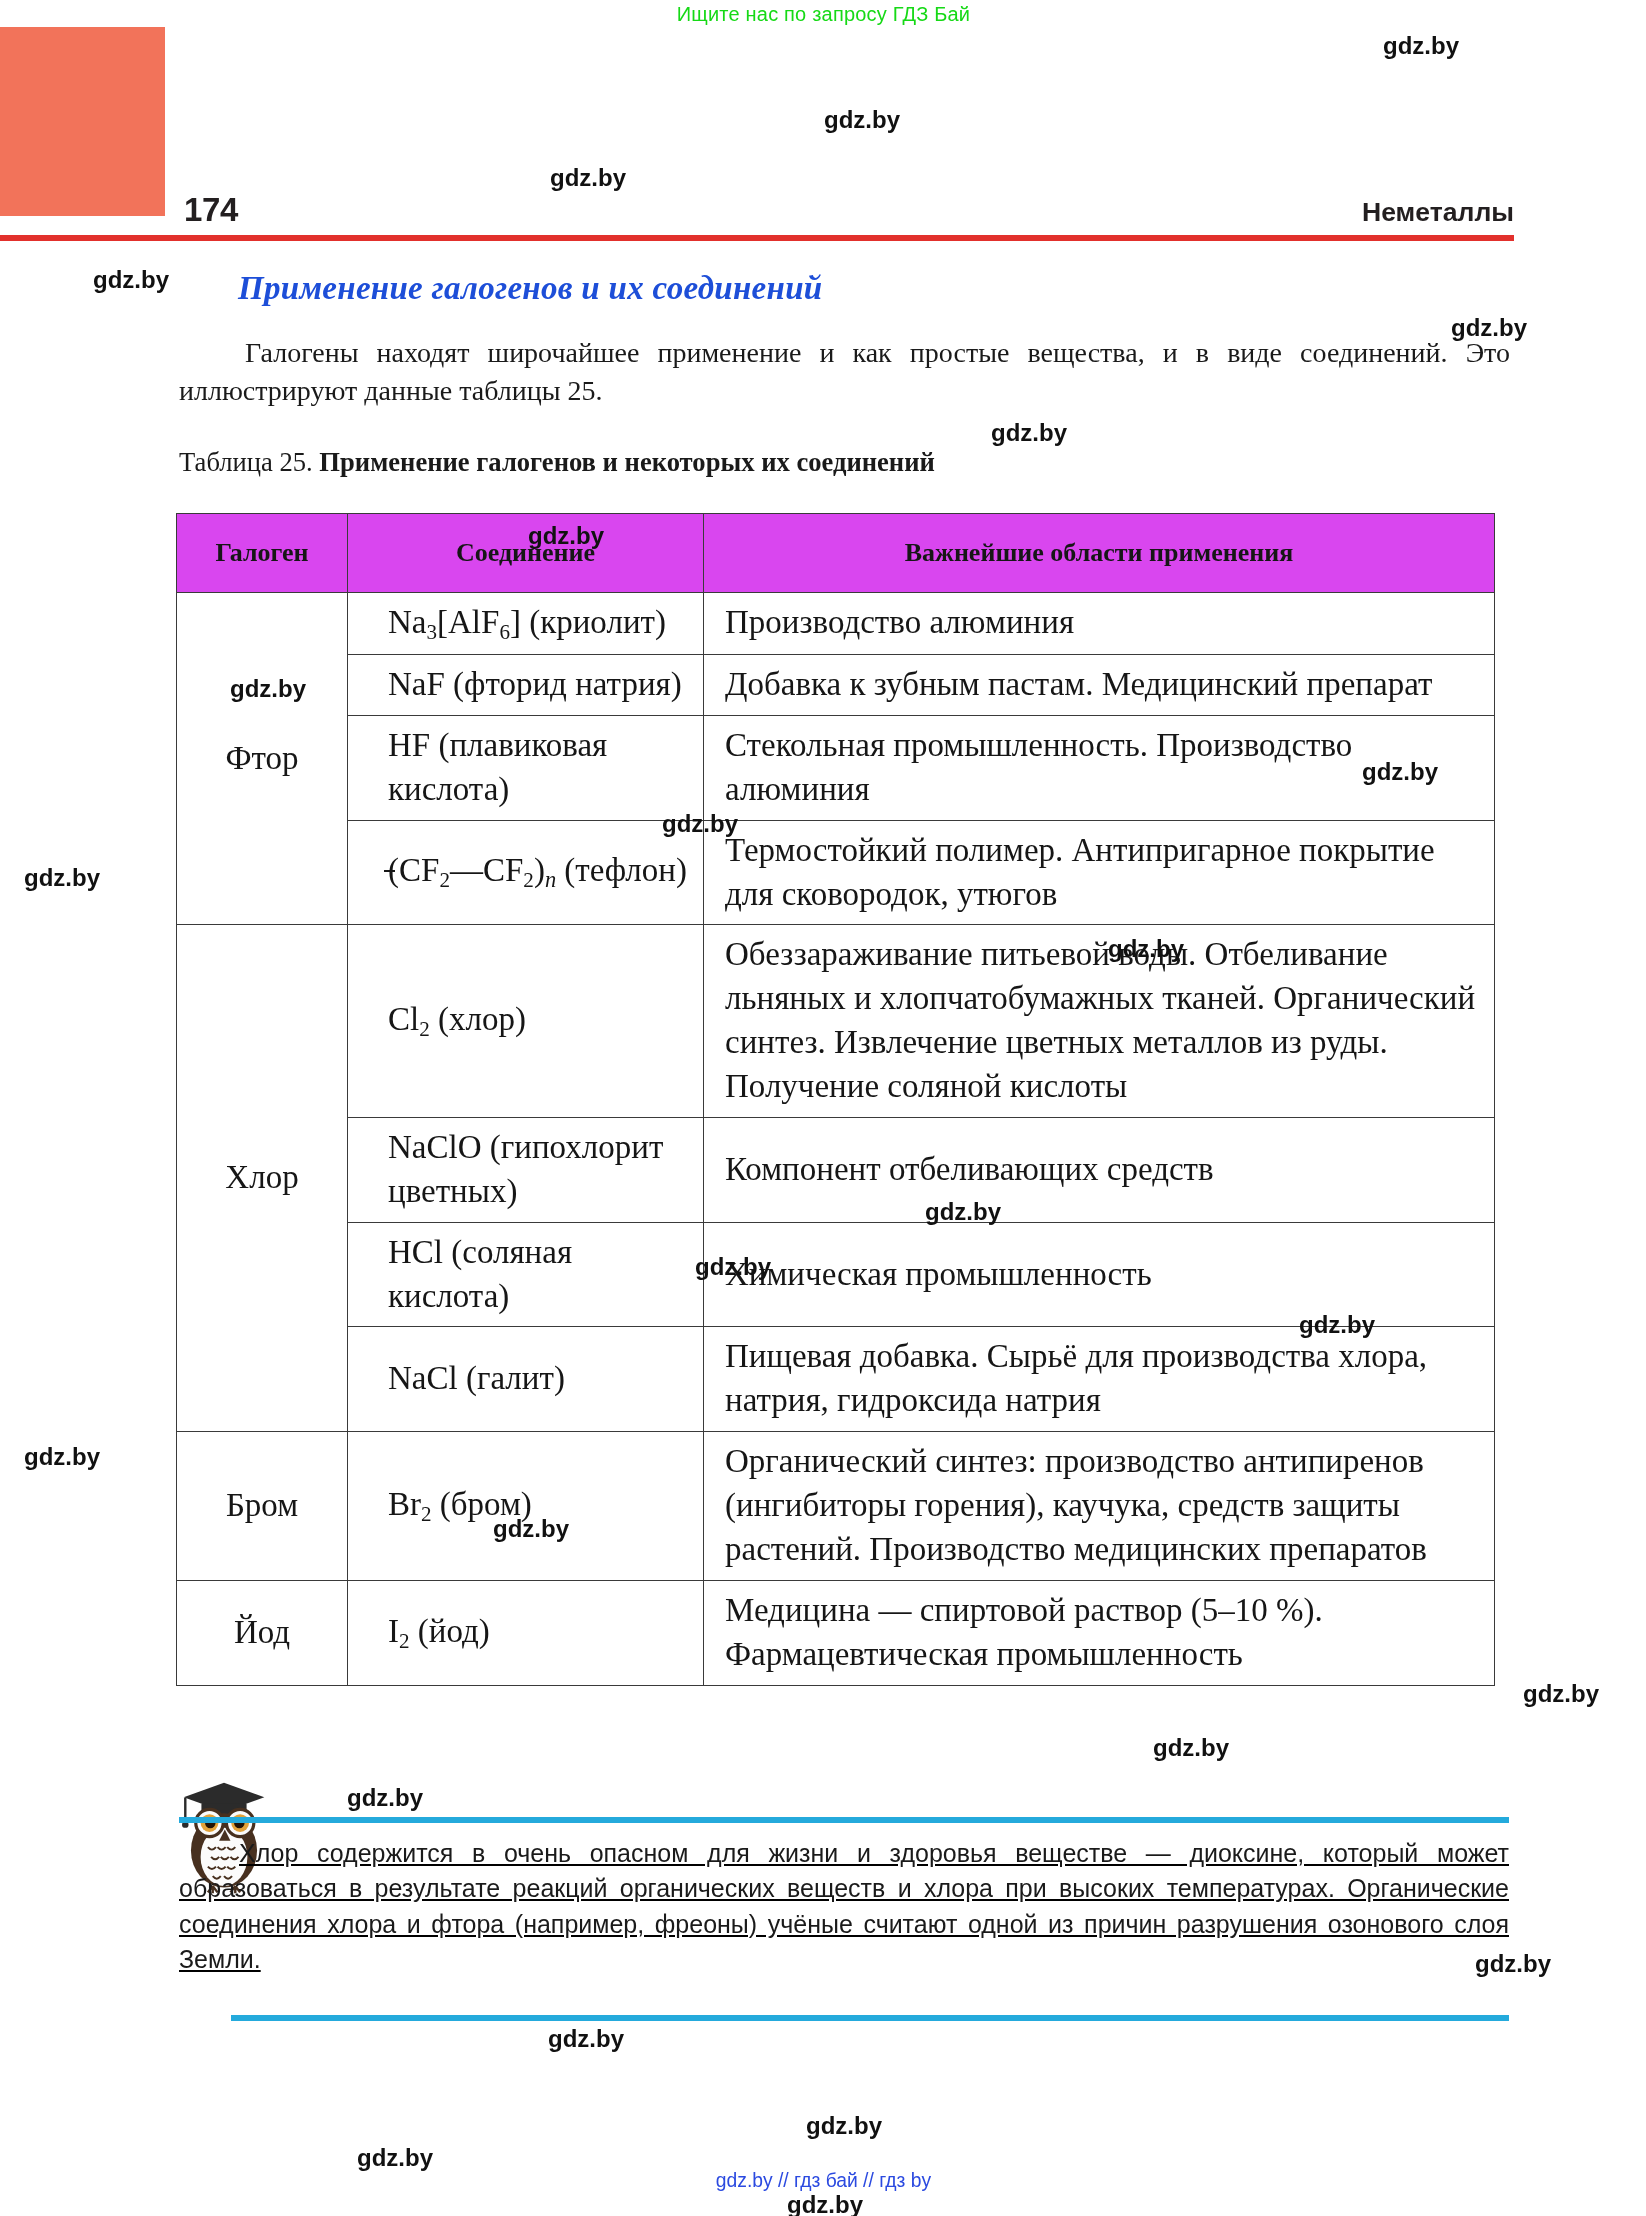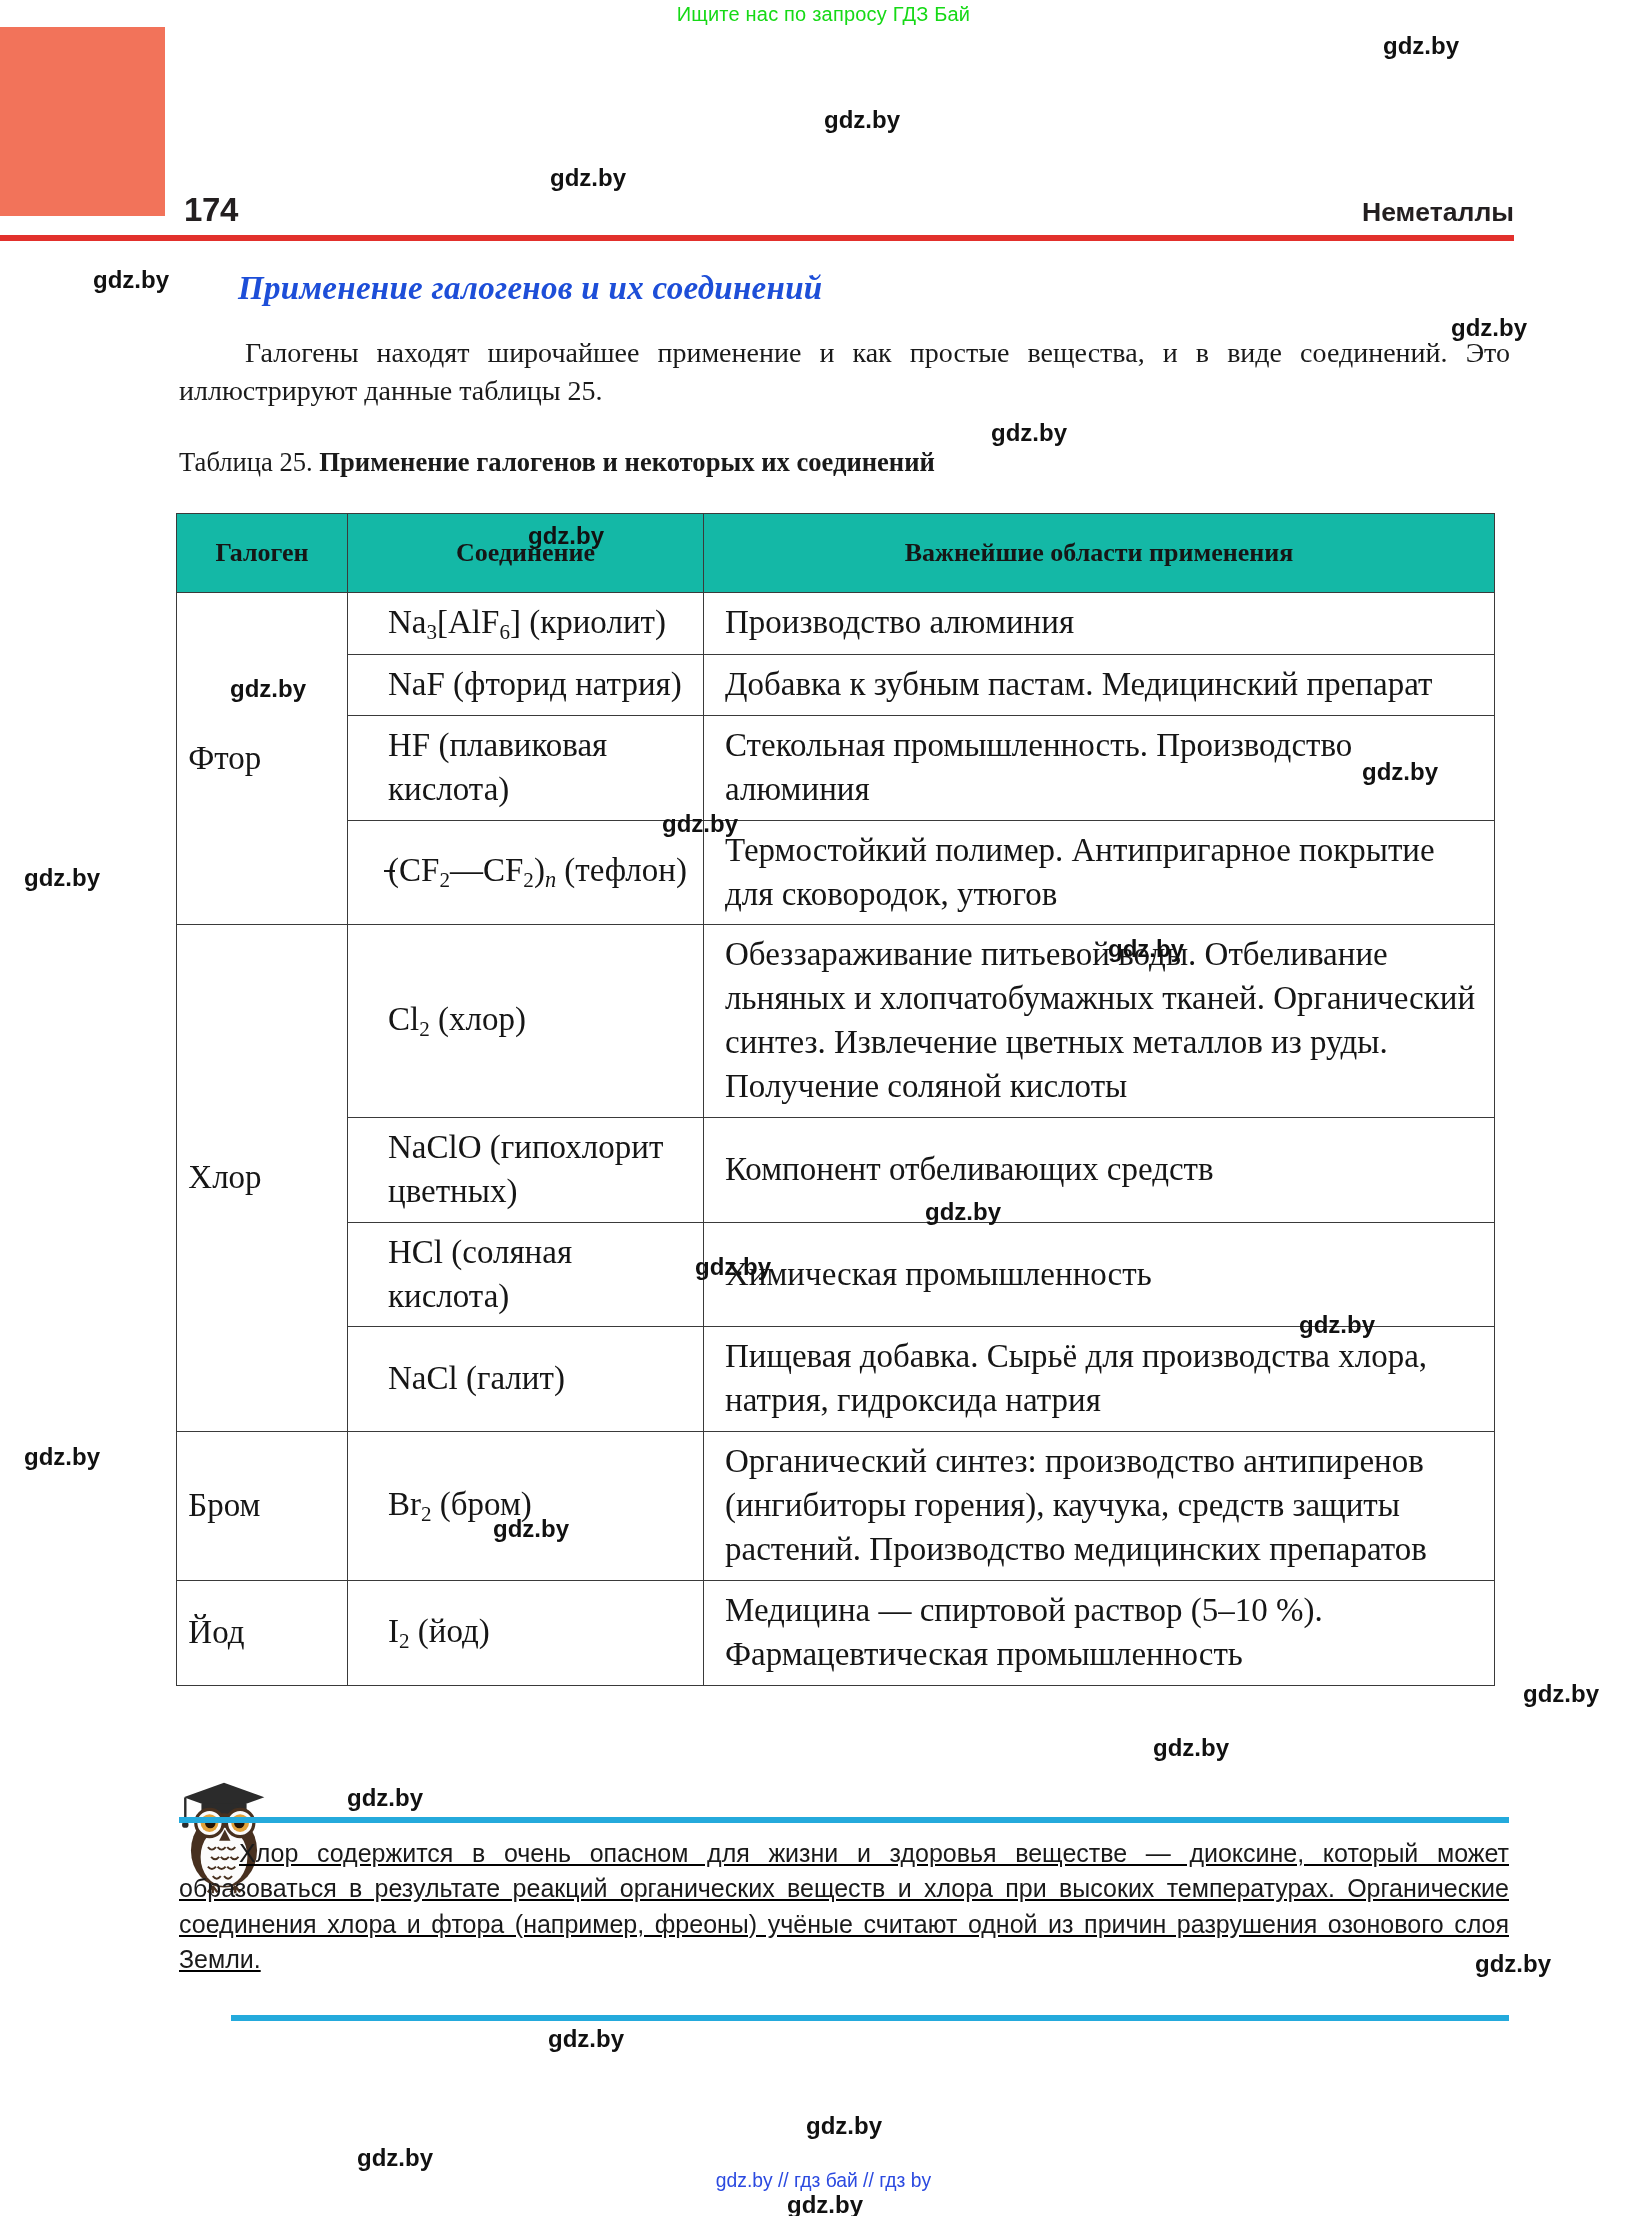--- a/index.html
+++ b/index.html
@@ -74,28 +74,28 @@
   table td,table th{
     border:1.6px solid #3a3a3a;
     font-family:"Liberation Serif", serif;
     font-size:33px;color:#161616;
     padding:8px 11.3px;
     vertical-align:middle;
     font-weight:400;
     line-height:1.33;
   }
   thead th{
-    background:#14b8a6;
+    background:#d946ef;
     text-align:center;
     font-weight:700;
     font-size:26px;
     height:68px;
     padding:4.8px 8px;
   }
-  td.c-halogen{text-align:left;}
+  td.c-halogen{text-align:center;}
   td.c-compound{padding-left:40px;}
   td.c-usage{padding-left:21px;}
   .col1{width:171px;}
   .col2{width:356px;}
   .col3{width:791px;}
   sub{font-size:.64em;vertical-align:-0.30em;}
   .polyn{font-style:italic;font-size:.68em;vertical-align:-0.28em;}
   .pbrk{position:relative;}
   .pbrk::before{
     content:"";position:absolute;left:-4px;top:50%;

